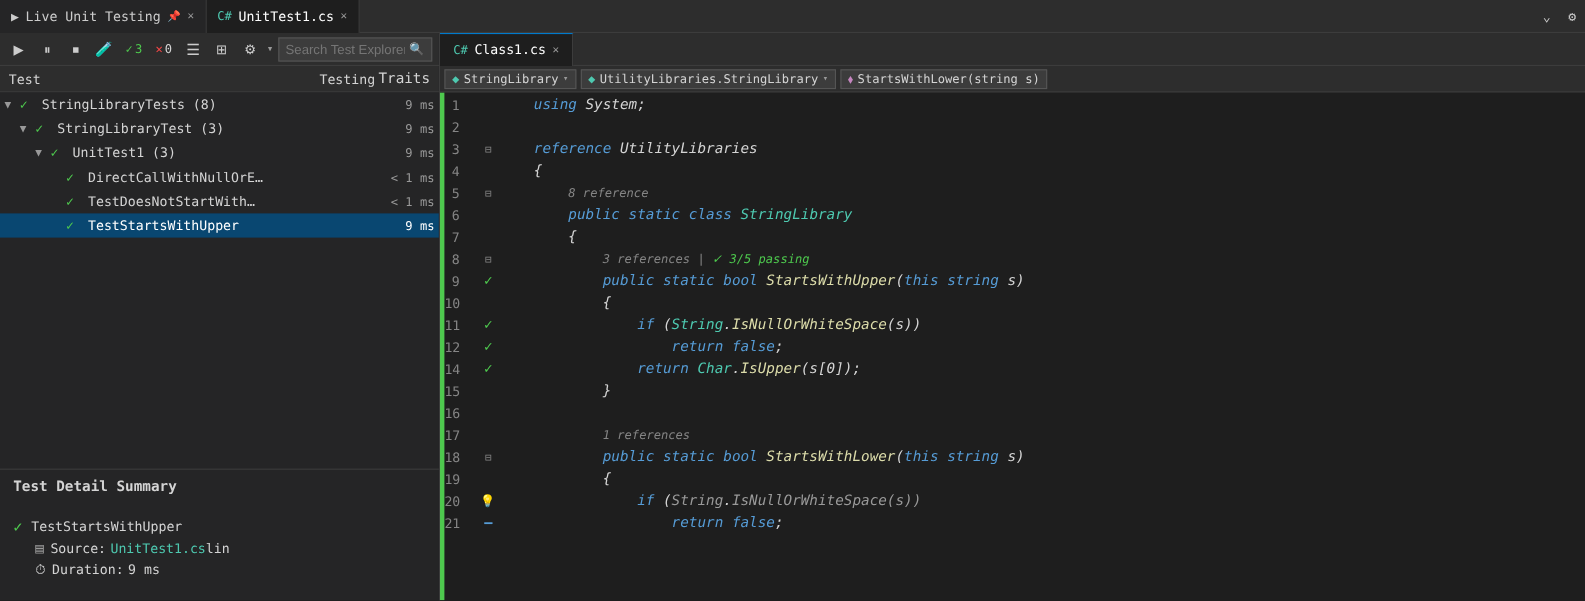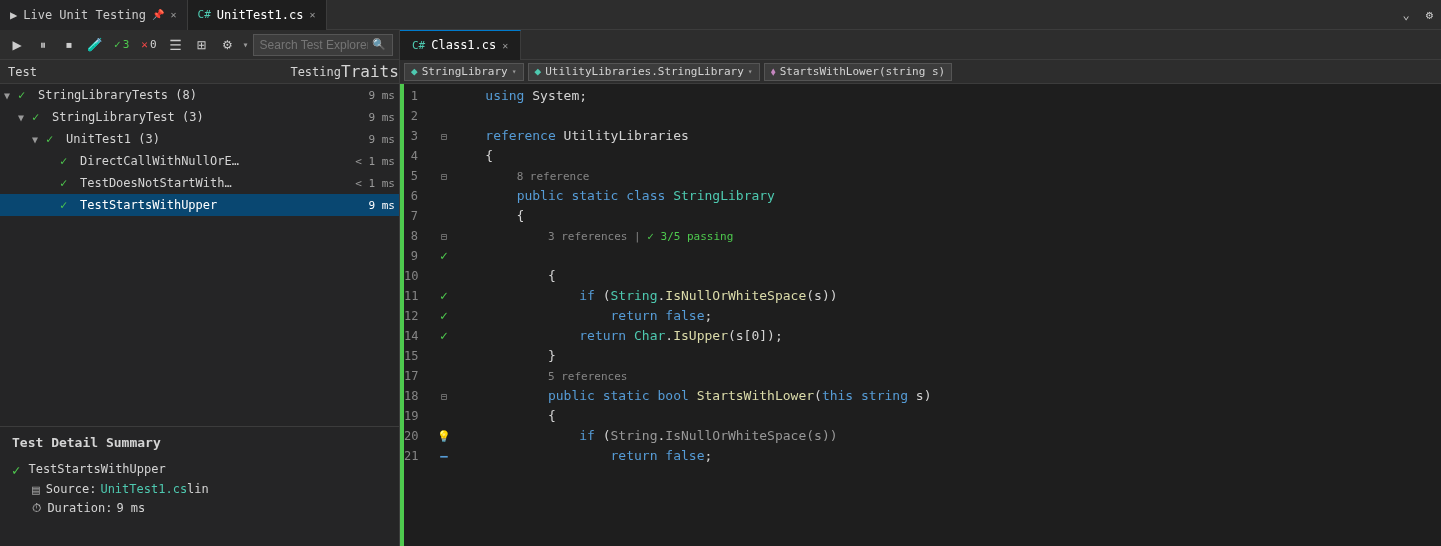--- a/index.html
+++ b/index.html
@@ -121,21 +121,21 @@
     .col-headers {
       display: flex;
       padding: 2px 8px;
       background: #2d2d2d;
       border-bottom: 1px solid #3c3c3c;
       height: 24px;
       align-items: center;
     }
     .col-test { flex: 1; font-size: 12px; color: #d4d4d4; }
     .col-duration { width: 80px; text-align: right; font-size: 12px; color: #d4d4d4; }
-    .col-traits { width: 50px; text-align: left; font-size: 16px; color: #d4d4d4; }
+    .col-traits { width: 50px; text-align: right; font-size: 13px; color: #d4d4d4; }
 
     
     .test-tree {
       flex: 1;
       overflow-y: auto;
       background: #252526;
     }
     .tree-item {
       display: flex;
       align-items: center;
@@ -157,21 +157,21 @@
     .detail-panel {
       padding: 8px 12px;
       background: #252526;
       border-top: 1px solid #3c3c3c;
       min-height: 120px;
     }
     .detail-title {
       font-size: 13px;
       font-weight: bold;
       color: #d4d4d4;
-      margin-bottom: 12px;
+      margin-bottom: 22px;
     }
     .detail-row {
       display: flex;
       align-items: flex-start;
       margin-bottom: 4px;
       font-size: 12px;
       color: #d4d4d4;
     }
     .detail-icon { margin-right: 8px; color: #4ec94e; font-size: 14px; }
     .detail-icon-clock { margin-right: 8px; color: #d4d4d4; font-size: 12px; }
@@ -242,21 +242,21 @@
       overflow: hidden;
       font-family: Consolas, 'Courier New', monospace;
       font-size: 13px;
     }
     .green-bar {
       width: 4px;
       background: #4ec94e;
       flex-shrink: 0;
     }
     .line-num { width: 30px; text-align: right; color: #858585; padding-right: 16px; font-size: 12px; user-select: none; flex-shrink: 0; }
-    .line-code { color: #d4d4d4; font-size: 13px; white-space: pre; font-family: Consolas, monospace; }
+    .line-code { color: #d4d4d4; font-size: 13px; white-space: pre; font-family: Consolas, monospace; font-style: italic; }
 
     
     .kw { color: #569cd6; }
     .type { color: #4ec9b0; }
     .fn { color: #dcdcaa; }
     .ref { color: #858585; font-size: 11px; }
 
     .collapse-icon { color: #858585; font-size: 10px; cursor: pointer; }
     
     .line-with-gutter {
@@ -472,20 +472,21 @@
 
           <div class="line-with-gutter">
             <span class="line-num">8</span>
             <span style="width:20px;flex-shrink:0;text-align:center;"><span class="collapse-icon">⊟</span></span>
             <span class="line-code">            <span class="ref">3 references | </span><span style="color:#4ec94e;font-size:11px;">✓ 3/5 passing</span></span>
           </div>
 
           <div class="line-with-gutter">
             <span class="line-num">9</span>
             <span style="width:20px;flex-shrink:0;text-align:center;"><span style="color:#4ec94e;">✓</span></span>
+            <span class="line-code">            <span class="kw">public</span> <span class="kw">static</span> <span class="kw">bool</span> <span class="fn">StartsWithUpper</span>(<span class="kw">this</span> <span class="kw">string</span> s)</span>
           </div>
 
           <div class="line-with-gutter">
             <span class="line-num">10</span>
             <span style="width:20px;flex-shrink:0;"></span>
             <span class="line-code">            {</span>
           </div>
 
           <div class="line-with-gutter">
             <span class="line-num">11</span>
@@ -505,25 +506,30 @@
             <span style="width:20px;flex-shrink:0;text-align:center;"><span style="color:#4ec94e;">✓</span></span>
             <span class="line-code">                <span class="kw">return</span> <span class="type">Char</span>.<span class="fn">IsUpper</span>(s[0]);</span>
           </div>
 
           <div class="line-with-gutter">
             <span class="line-num">15</span>
             <span style="width:20px;flex-shrink:0;"></span>
             <span class="line-code">            }</span>
           </div>
 
+          <div class="line-with-gutter">
+            <span class="line-num">16</span>
+            <span style="width:20px;flex-shrink:0;"></span>
+            <span class="line-code"></span>
+          </div>
 
           <div class="line-with-gutter">
             <span class="line-num">17</span>
             <span style="width:20px;flex-shrink:0;"></span>
-            <span class="line-code">            <span class="ref">5 references</span></span>
+            <span class="line-code">            <span class="ref">1 references</span></span>
           </div>
 
           <div class="line-with-gutter">
             <span class="line-num">18</span>
             <span style="width:20px;flex-shrink:0;text-align:center;"><span class="collapse-icon">⊟</span></span>
             <span class="line-code">            <span class="kw">public</span> <span class="kw">static</span> <span class="kw">bool</span> <span class="fn">StartsWithLower</span>(<span class="kw">this</span> <span class="kw">string</span> s)</span>
           </div>
 
           <div class="line-with-gutter">
             <span class="line-num">19</span>

